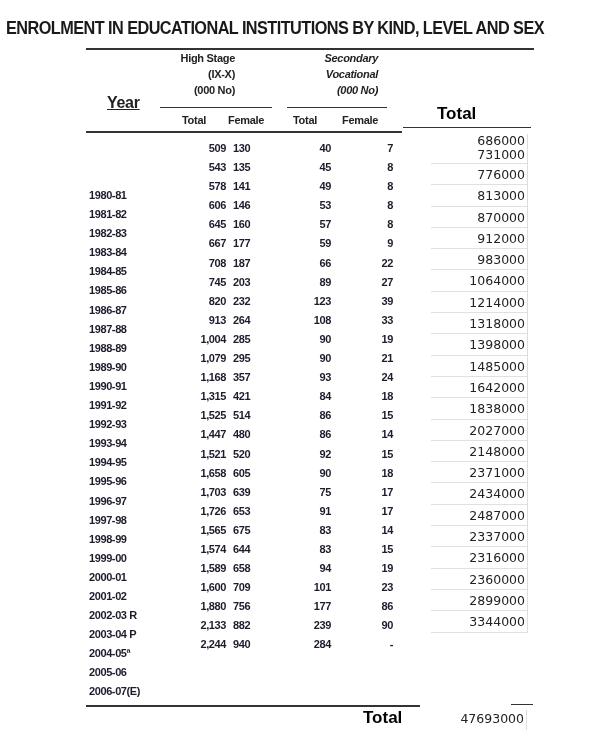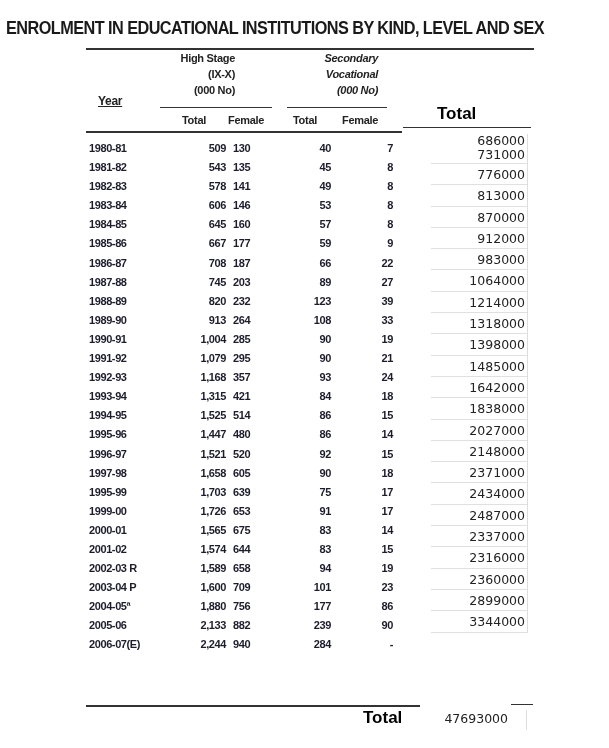--- a/index.html
+++ b/index.html
@@ -5,50 +5,50 @@
   html,body{margin:0;padding:0;background:#fff;}
   body{width:609px;height:748px;position:relative;overflow:hidden;font-family:"Liberation Sans",sans-serif;color:#111;}
   .title{position:absolute;left:6px;top:18px;font-size:17.5px;font-weight:bold;letter-spacing:-0.6px;transform:scaleX(0.93);transform-origin:left top;white-space:nowrap;color:#1a1a1a;}
   .rule{position:absolute;background:#333;}
   .hdr{position:absolute;font-size:11px;font-weight:bold;color:#222;text-align:right;line-height:16px;letter-spacing:-0.3px;}
   .sub{position:absolute;font-size:11px;font-weight:bold;color:#222;letter-spacing:-0.3px;}
   .totalhdr{position:absolute;left:437px;top:104px;font-size:17px;font-weight:bold;color:#000;}
   .rows{position:absolute;left:89px;top:140px;}
   .row{position:relative;height:19.1px;font-size:11px;font-weight:bold;color:#1c1c2c;letter-spacing:-0.4px;}
   .row span{position:absolute;top:2px;white-space:nowrap;}
-  .c-year{left:0;}
+  .c-year{left:0;margin-top:47px;}
   .c-ht{left:97px;width:40px;text-align:right;}
   .c-hf{left:144px;}
   .c-st{left:210px;width:32px;text-align:right;}
   .c-sf{left:276px;width:28px;text-align:right;}
   .totals{position:absolute;left:431px;top:134px;width:96px;border-right:1px solid #ddd;}
   .tcell{height:21.3px;border-bottom:1px solid #e0e0e0;font-family:"DejaVu Sans",sans-serif;font-size:12.5px;color:#222;text-align:right;padding-right:2px;line-height:21px;box-sizing:border-box;}
   .tcell.first{height:14px;line-height:14px;border-bottom:none;}
   .tcell.second{height:16px;line-height:14px;}
   .grand-label{position:absolute;left:363px;top:708px;font-size:17px;font-weight:bold;color:#000;}
-  .grand-val{position:absolute;left:431px;top:710px;width:96px;text-align:right;font-family:"DejaVu Sans",sans-serif;font-size:12.5px;color:#222;padding-right:18px;box-sizing:border-box;border-right:1px solid #ddd;height:20px;line-height:18px;}
+  .grand-val{position:absolute;left:431px;top:710px;width:96px;text-align:right;font-family:"DejaVu Sans",sans-serif;font-size:12.5px;color:#222;padding-right:2px;box-sizing:border-box;border-right:1px solid #ddd;height:20px;line-height:18px;}
 </style>
 </head>
 <body>
 
 <div class="title">ENROLMENT IN EDUCATIONAL INSTITUTIONS BY KIND, LEVEL AND SEX</div>
 
 <div class="rule" style="left:86px;top:48px;width:448px;height:2px;"></div>
 
 <div class="hdr" style="left:155px;top:50px;width:80px;">
   <div>High Stage</div>
   <div>(IX-X)</div>
   <div>(000 No)</div>
 </div>
 <div class="hdr" style="left:298px;top:50px;width:80px;font-style:italic;">
   <div>Secondary</div>
   <div>Vocational</div>
   <div>(000 No)</div>
 </div>
-<div class="sub" style="left:98px;top:94px;font-size:12px;text-decoration:underline;">Year</div>
+<div class="sub" style="left:107px;top:94px;font-size:16px;text-decoration:underline;">Year</div>
 
 <div class="rule" style="left:160px;top:107px;width:112px;height:1px;"></div>
 <div class="rule" style="left:287px;top:107px;width:100px;height:1px;"></div>
 
 <div class="sub" style="left:182px;top:114px;">Total</div>
 <div class="sub" style="left:228px;top:114px;">Female</div>
 <div class="sub" style="left:293px;top:114px;">Total</div>
 <div class="sub" style="left:342px;top:114px;">Female</div>
 
 <div class="totalhdr">Total</div>
@@ -177,21 +177,21 @@
       <span class="c-sf">15</span>
     </div>
     <div class="row">
       <span class="c-year">1997-98</span>
       <span class="c-ht">1,658</span>
       <span class="c-hf">605</span>
       <span class="c-st">90</span>
       <span class="c-sf">18</span>
     </div>
     <div class="row">
-      <span class="c-year">1995-99</span>
+      <span class="c-year">1998-99</span>
       <span class="c-ht">1,703</span>
       <span class="c-hf">639</span>
       <span class="c-st">75</span>
       <span class="c-sf">17</span>
     </div>
     <div class="row">
       <span class="c-year">1999-00</span>
       <span class="c-ht">1,726</span>
       <span class="c-hf">653</span>
       <span class="c-st">91</span>

